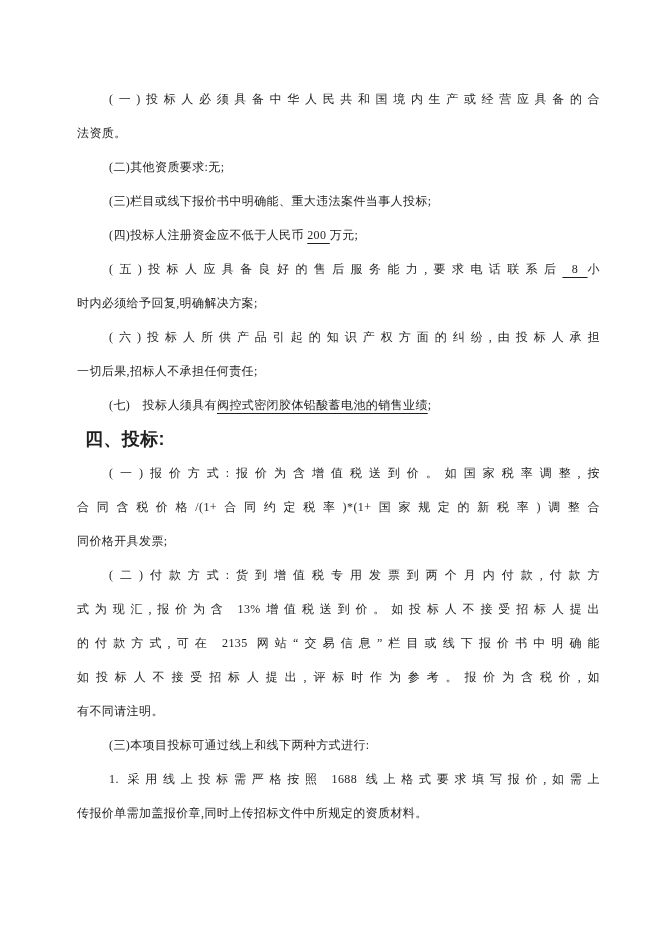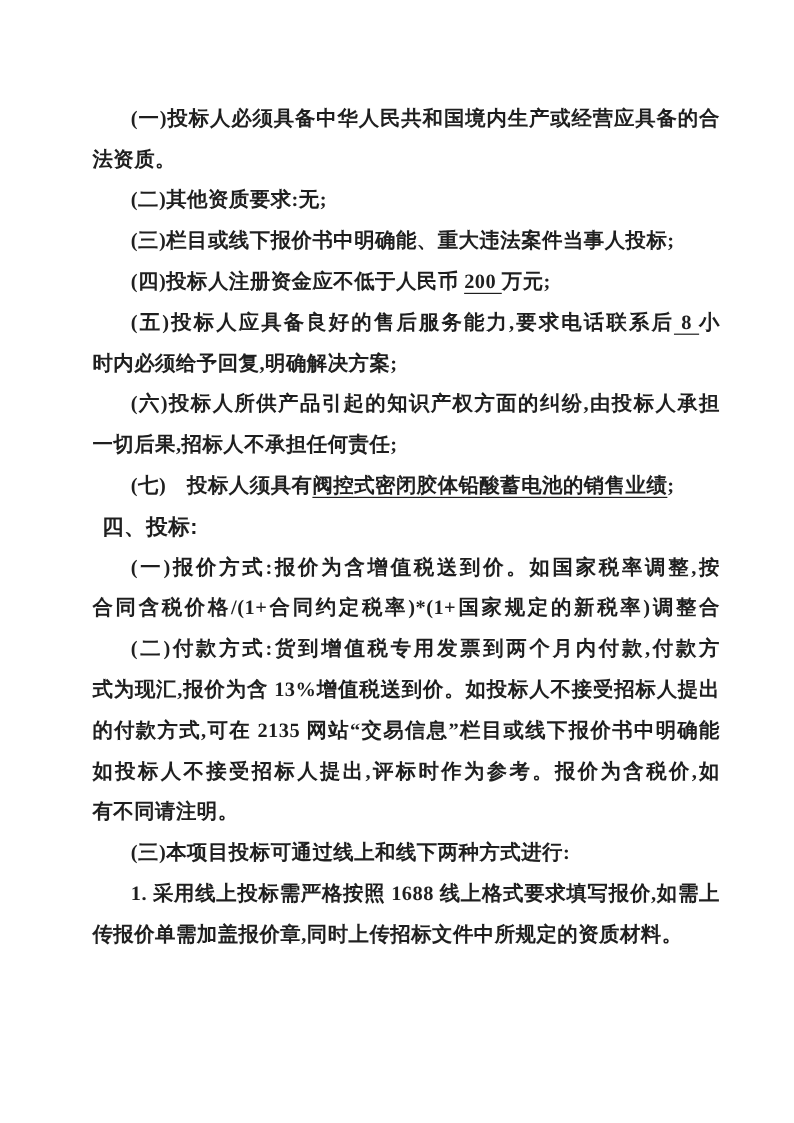--- a/index.html
+++ b/index.html
@@ -15,29 +15,28 @@
     font-family: "Liberation Serif", "DejaVu Serif", serif;
     color: #1f1f1f;
   }
   .doc-body {
     position: absolute;
     left: 77px;
     top: 82px;
     width: 523px;
   }
   .line {
-    font-size: 17px;
+    font-size: 12px;
     line-height: 34px;
     height: 34px;
     letter-spacing: 0.4px;
     text-align: justify;
     text-align-last: left;
     text-justify: inter-character;
     white-space: pre-wrap;
-    font-weight: bold;
   }
   .line.justify {
     text-align-last: justify;
   }
   .line.indent {
     text-indent: 32px;
   }
   .line.heading {
     font-weight: bold;
     text-indent: 8px;
@@ -60,20 +59,21 @@
     <div class="line indent"><span>(三)栏目或线下报价书中明确能、重大违法案件当事人投标;</span></div>
     <div class="line indent"><span>(四)投标人注册资金应不低于人民币 </span><span class="u">200 </span><span>万元;</span></div>
     <div class="line indent justify"><span>(五)投标人应具备良好的售后服务能力,要求电话联系后</span><span class="u"> 8 </span><span>小</span></div>
     <div class="line"><span>时内必须给予回复,明确解决方案;</span></div>
     <div class="line indent justify"><span>(六)投标人所供产品引起的知识产权方面的纠纷,由投标人承担</span></div>
     <div class="line"><span>一切后果,招标人不承担任何责任;</span></div>
     <div class="line indent"><span>(七)　投标人须具有</span><span class="u">阀控式密闭胶体铅酸蓄电池的销售业绩</span><span>;</span></div>
     <div class="line heading"><span>四、投标:</span></div>
     <div class="line indent justify"><span>(一)报价方式:报价为含增值税送到价。如国家税率调整,按</span></div>
     <div class="line justify"><span>合同含税价格/(1+合同约定税率)*(1+国家规定的新税率)调整合</span></div>
+    <div class="line"><span>同价格开具发票;</span></div>
     <div class="line indent justify"><span>(二)付款方式:货到增值税专用发票到两个月内付款,付款方</span></div>
     <div class="line justify"><span>式为现汇,报价为含 13%增值税送到价。如投标人不接受招标人提出</span></div>
     <div class="line justify"><span>的付款方式,可在 2135 网站“交易信息”栏目或线下报价书中明确能</span></div>
     <div class="line justify"><span>如投标人不接受招标人提出,评标时作为参考。报价为含税价,如</span></div>
     <div class="line"><span>有不同请注明。</span></div>
     <div class="line indent"><span>(三)本项目投标可通过线上和线下两种方式进行:</span></div>
     <div class="line indent justify"><span>1. 采用线上投标需严格按照 1688 线上格式要求填写报价,如需上</span></div>
     <div class="line"><span>传报价单需加盖报价章,同时上传招标文件中所规定的资质材料。</span></div>
   </div>
 

